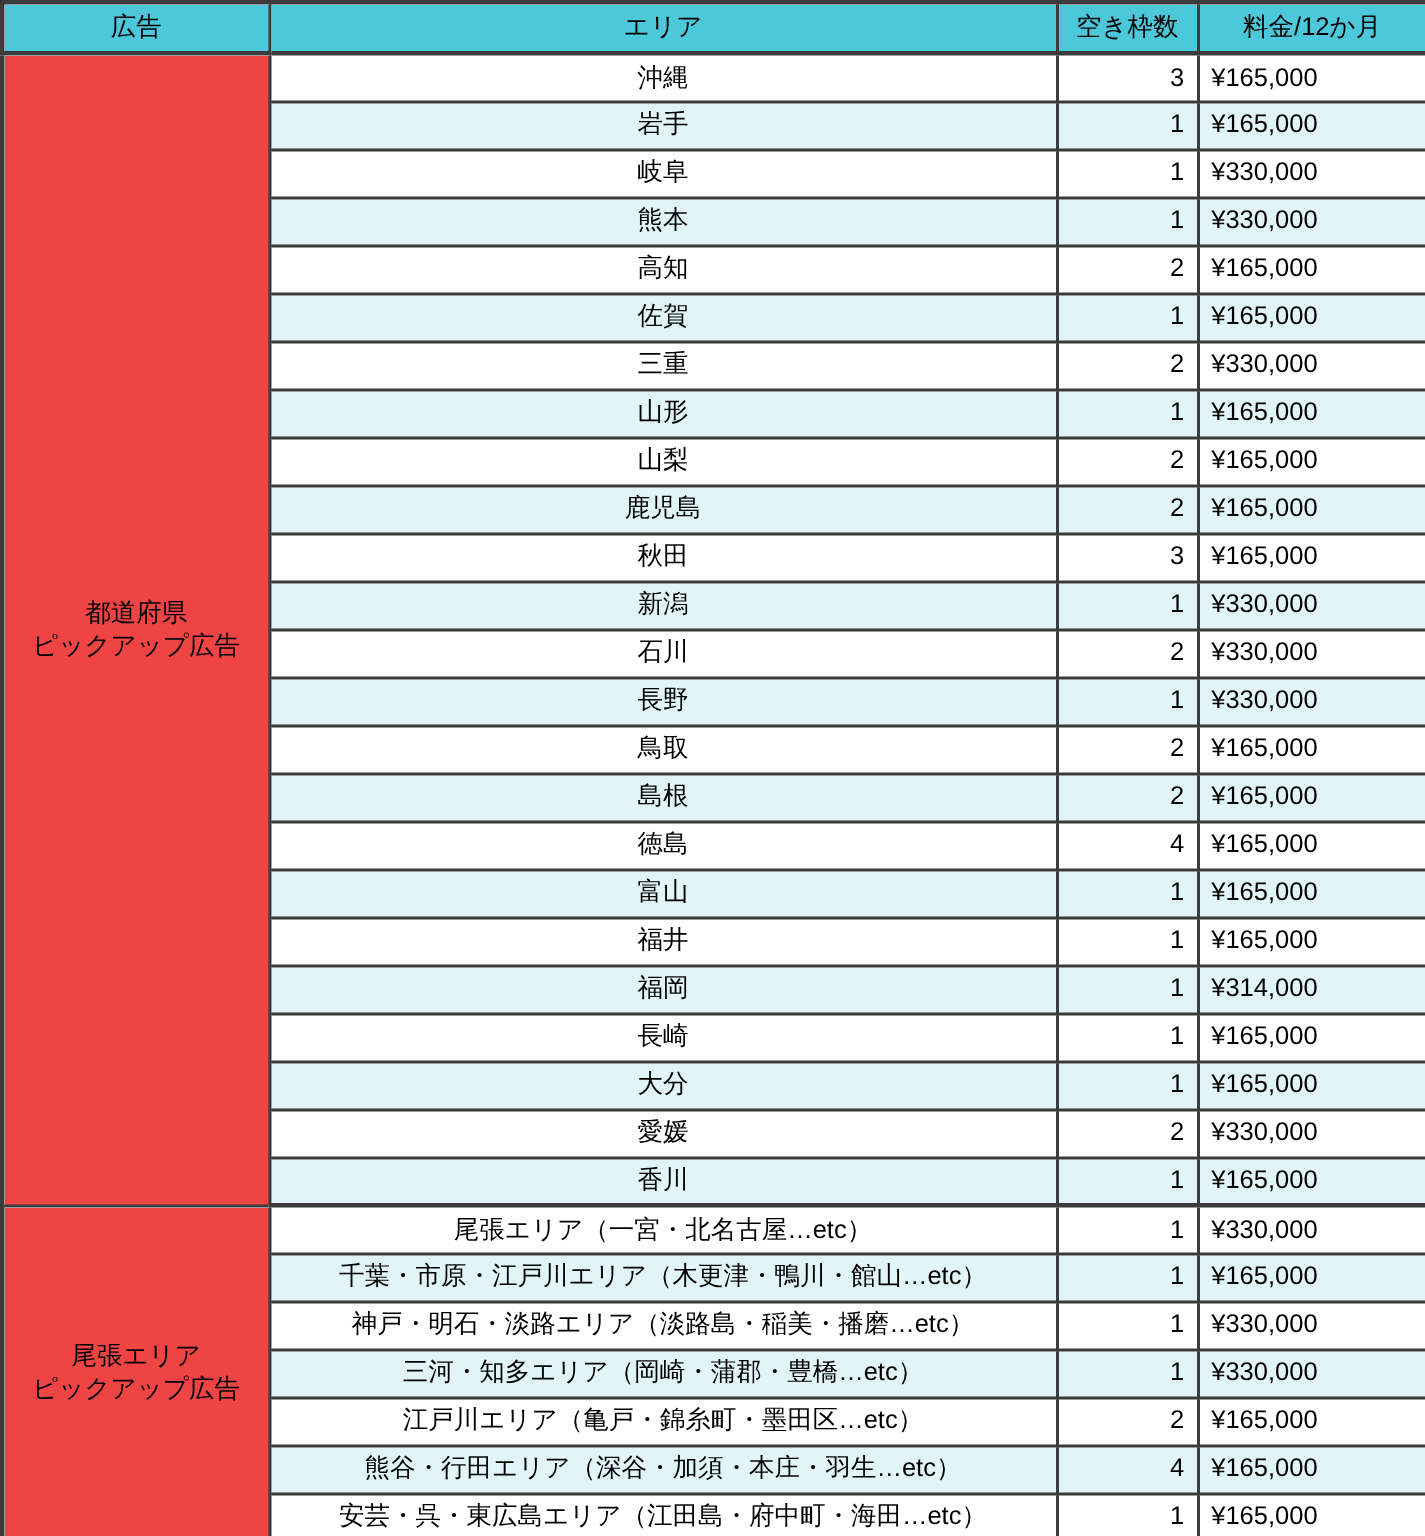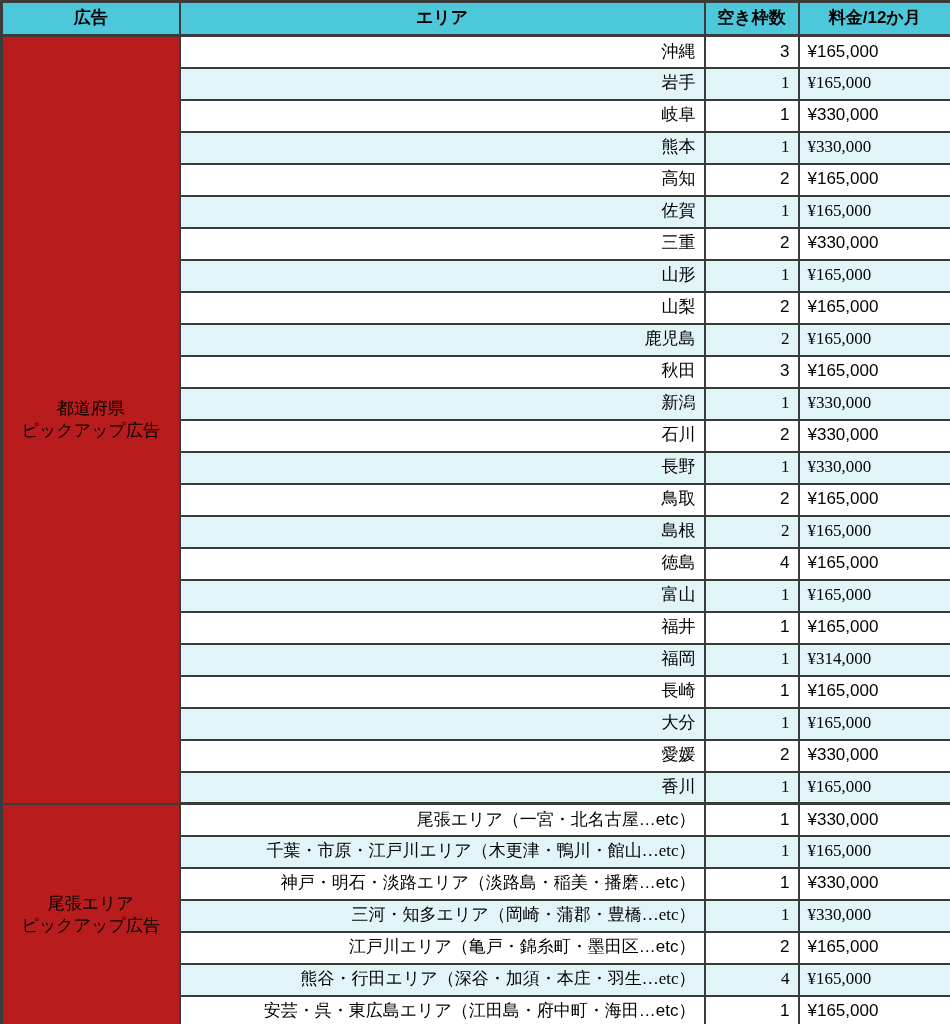--- a/index.html
+++ b/index.html
@@ -28,36 +28,36 @@
     height: 32px;
     padding: 0 8px;
     font-size: 17px;
     line-height: 1.2;
     vertical-align: middle;
     overflow: hidden;
     white-space: nowrap;
   }
   table.ad-table thead th {
     background: var(--header-bg, #4dc8da);
-    font-weight: bold;
+    font-weight: normal;
     text-align: center;
     height: 34px;
     border-bottom-width: 3px;
   }
   td.group-cell {
-    background: #b91c1c;
+    background: #ef4444;
     text-align: center;
     vertical-align: middle;
     border-top-width: 3px;
   }
   td.group-cell .group-line { line-height: 1.3; }
-  td.area-cell  { text-align: right; margin-left: 16px; }
+  td.area-cell  { text-align: center; margin-left: 16px; }
   td.slots-cell { text-align: right; padding-right: 10px; }
   td.price-cell { }
-  tr.row-alt td.data-cell { background: var(--row-alt-bg, #e1f4f8); font-family: Liberation Serif, serif; }
+  tr.row-alt td.data-cell { background: var(--row-alt-bg, #e1f4f8); }
   tr.row-plain td.data-cell { background: #ffffff; }
   tr.group-start td.data-cell { border-top-width: 3px; }
 </style>
 </head>
 <body>
 
 <table class="ad-table">
   <colgroup>
     <col class="c-ad">
       <col class="c-area">

